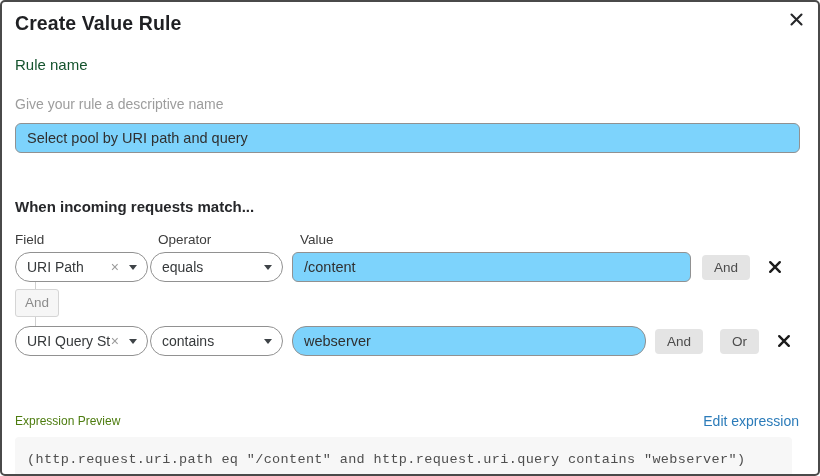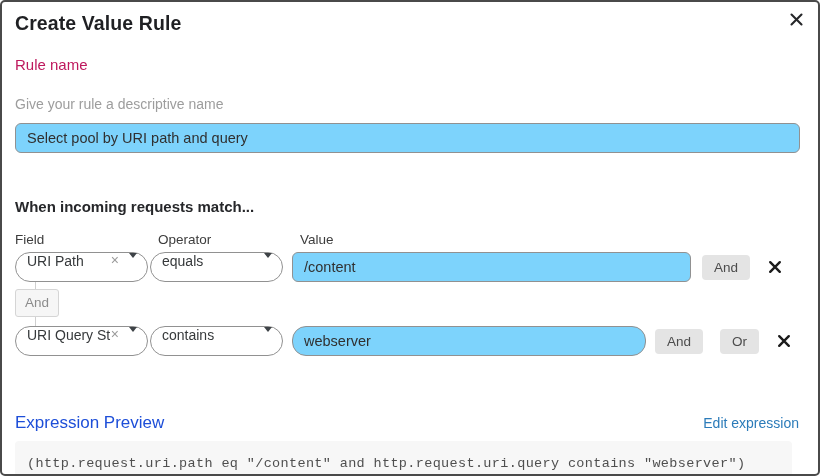--- a/index.html
+++ b/index.html
@@ -29,21 +29,21 @@
   .close-btn {
     position: absolute;
     top: 8px; right: 13px;
     width: 18px; height: 18px;
     background: none; border: none;
     cursor: pointer;
     display: flex; align-items: center; justify-content: center;
   }
 
   
-  .rule-name-label { margin-top: 21px; font-size: 15px; color: #be185d; }
+  .rule-name-label { margin-top: 21px; font-size: 15px; color: #14532d; }
   .rule-name-helper { margin-top: 23px; font-size: 14px; color: #9d9d9d; }
   .text-input {
     display: block;
     height: 30px;
     border: 1px solid #919191;
     border-radius: 6px;
     padding: 0 11px;
     font-family: "Liberation Sans", sans-serif;
     font-size: 14.5px;
     color: #303030;
@@ -58,21 +58,21 @@
   .col-field { width: 143px; }
   .col-operator { width: 142px; }
   .col-value { flex: 1; }
 
   .builder-row { display: flex; align-items: center; margin-top: 5px; height: 30px; }
   .select-box {
     width: 133px; height: 30px;
     border: 1px solid #919191;
     border-radius: 15px;
     background: #fff;
-    display: flex; align-items: flex-start;
+    display: flex; align-items: center;
     padding: 0 10px 0 11px;
     cursor: pointer;
   }
   .select-text {
     flex: 1;
     font-size: 14px; color: #36393b;
     white-space: nowrap; overflow: hidden;
   }
   .clear-x {
     font-size: 14px; color: #9a9a9a;
@@ -132,21 +132,21 @@
     border-radius: 3px;
     font-size: 13.5px; color: #8c8c8c;
   }
 
   
   .expr-header {
     margin-top: 57px;
     width: 784px;
     display: flex; align-items: center; justify-content: space-between;
   }
-  .expr-label { font-size: 17px; color: #1d4ed8; }
+  .expr-label { font-size: 12px; color: #4d7c0f; }
   .expr-link {
     font-size: 14px; color: #2b7bb9;
     text-decoration: none;
     cursor: pointer;
   }
   .code-block {
     margin-top: 8px;
     width: 777px; height: 45px;
     background: #f7f7f7;
     border-radius: 4px;

